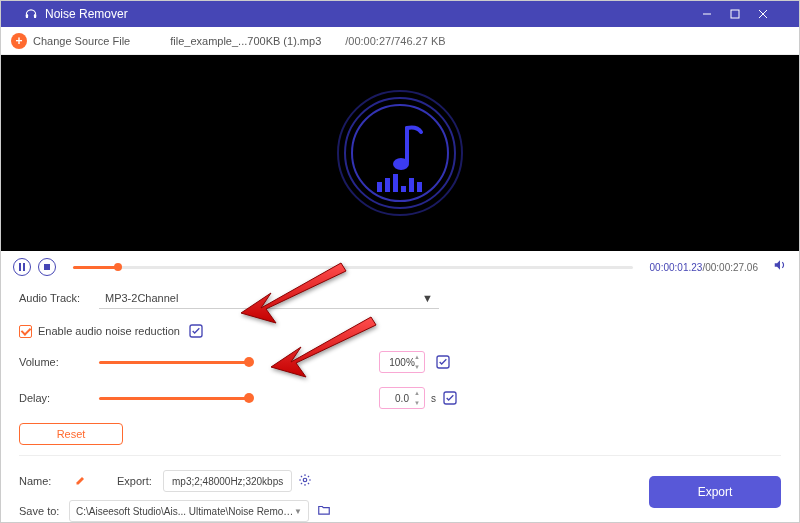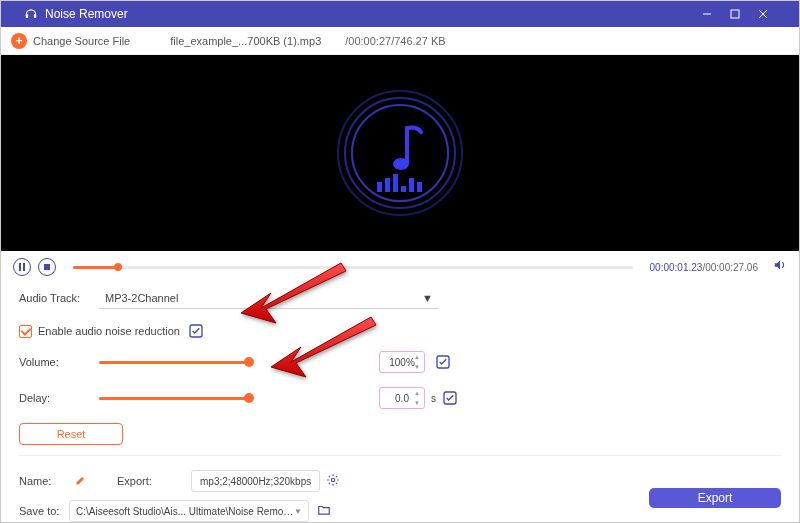--- a/index.html
+++ b/index.html
@@ -38,26 +38,26 @@
   .slider .knob{position:absolute;right:-4px;top:50%;width:10px;height:10px;background:#ff6a2f;border-radius:50%;transform:translateY(-50%);}
   .volslider{background:#ff6a2f;}
   .numbox{width:46px;height:22px;border:1px solid #f9a8d4;border-radius:3px;display:flex;align-items:center;justify-content:center;font-size:10px;color:#444;position:relative;}
   .spin{position:absolute;right:2px;top:2px;bottom:2px;width:8px;display:flex;flex-direction:column;justify-content:space-between;}
   .spin div{font-size:6px;color:#999;line-height:6px;}
   .reset{width:104px;height:22px;border:1px solid #ff6a2f;border-radius:4px;color:#ff6a2f;font-size:11px;display:flex;align-items:center;justify-content:center;background:#fff;}
   .divider{height:1px;background:#eee;margin:6px 0 8px;}
   .footer{padding:0 18px;}
   .frow{display:flex;align-items:center;font-size:11px;color:#444;margin-bottom:8px;}
   .frow .lbl{width:50px;}
-  .outfmt{height:22px;border:1px solid #ddd;border-radius:3px;padding:0 8px;display:flex;align-items:center;color:#444;font-size:10px;margin-left:28px;}
+  .outfmt{height:22px;border:1px solid #ddd;border-radius:3px;padding:0 8px;display:flex;align-items:center;color:#444;font-size:10px;}
   .gear{margin-left:6px;color:#4646b5;}
   .pencil{margin-left:6px;color:#ff6a2f;}
   .savebox{height:22px;border:1px solid #ddd;border-radius:3px;padding:0 6px;display:flex;align-items:center;justify-content:space-between;width:240px;font-size:10px;color:#444;}
   .folder{margin-left:8px;color:#4646b5;}
-  .exportbtn{position:absolute;right:18px;bottom:14px;width:132px;height:20px;border-radius:5px;background:#5858d8;color:#fff;font-size:12px;display:flex;align-items:center;justify-content:center;}
+  .exportbtn{position:absolute;right:18px;bottom:14px;width:132px;height:32px;border-radius:5px;background:#5858d8;color:#fff;font-size:12px;display:flex;align-items:center;justify-content:center;}
 
   
   .arrow{position:absolute;pointer-events:none;}
   .arrow svg{display:block;filter:drop-shadow(1px 2px 2px rgba(0,0,0,.4));}
 </style>
 </head>
 <body>
 
 <div class="titlebar">
   <span class="logo-icon">

